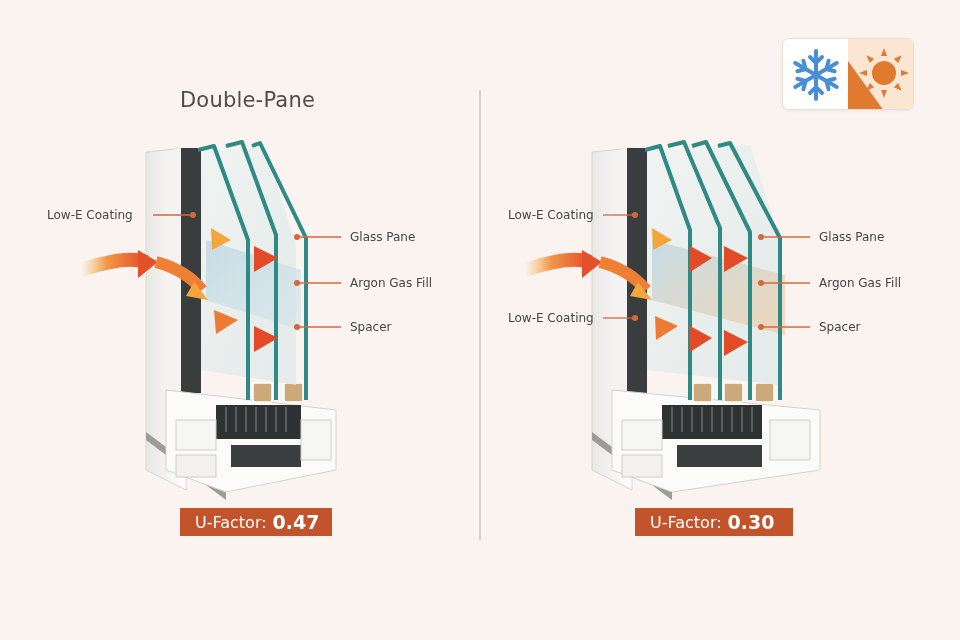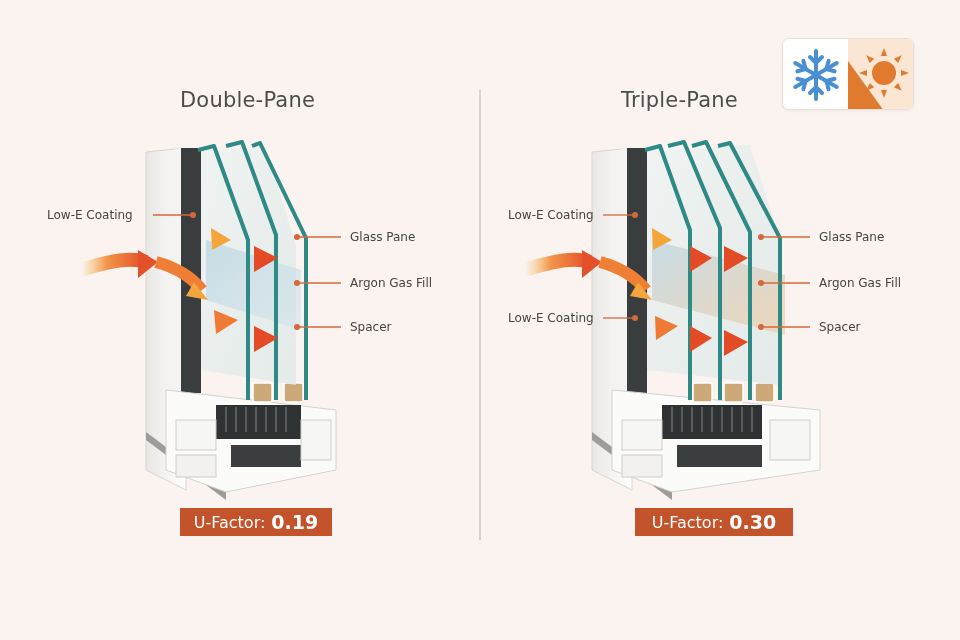--- a/index.html
+++ b/index.html
@@ -37,22 +37,21 @@
     white-space: nowrap;
     line-height: 16px;
   }
   .badge {
     position: absolute;
     background: #c2532b;
     color: #ffffff;
     height: 28px;
     display: flex;
     align-items: center;
-    justify-content: center;
-    padding: 0 22px;
+    padding: 0 15px;
     white-space: nowrap;
   }
   .badge .k { font-size: 16px; margin-right: 6px; }
   .badge .v { font-size: 19px; font-weight: bold; }
   .climate-icon {
     position: absolute;
     left: 782px; top: 38px;
     width: 132px; height: 72px;
     border-radius: 7px;
     overflow: hidden;
@@ -152,28 +151,27 @@
     </g>
   </svg>
 
   <div class="label" style="left:31px; top:207px;">Low-E Coating</div>
   <div class="label" style="left:334px; top:229px;">Glass Pane</div>
   <div class="label" style="left:334px; top:275px;">Argon Gas Fill</div>
   <div class="label" style="left:334px; top:319px;">Spacer</div>
 
   <div class="badge" style="left:164px; top:508px; width:152px;">
     <span class="k">U-Factor:</span>
-    <span class="v">0.19</span>
+    <span class="v">0.47</span>
   </div>
 </div>
 
 <div class="divider"></div>
 
 <div class="panel panel-right">
-  <div class="title">Triple-Pane</div>
 
   <svg class="illustration" width="480" height="640" viewBox="0 0 480 640">
     <defs>
       <linearGradient id="frameR" x1="0" x2="1" y1="0" y2="0">
         <stop offset="0" stop-color="#e9e7e4"></stop>
         <stop offset="1" stop-color="#ffffff"></stop>
       </linearGradient>
       <linearGradient id="glassR" x1="0" x2="1" y1="0" y2="1">
         <stop offset="0" stop-color="#eef3f2" stop-opacity="0.85"></stop>
         <stop offset="1" stop-color="#dfe9e8" stop-opacity="0.85"></stop>

